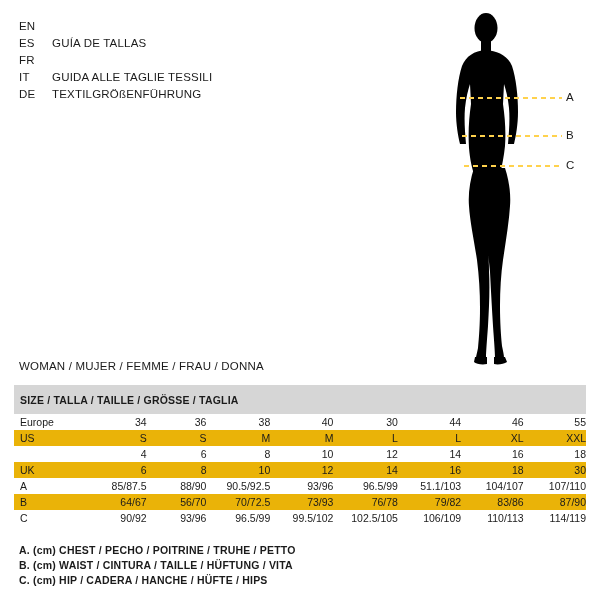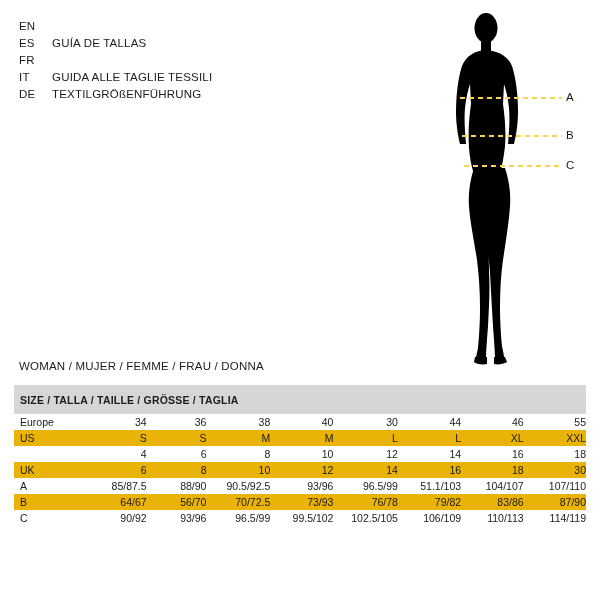--- a/index.html
+++ b/index.html
@@ -298,14 +298,19 @@
         <td class="val">96.5/99</td>
         <td class="val">99.5/102</td>
         <td class="val">102.5/105</td>
         <td class="val">106/109</td>
         <td class="val">110/113</td>
         <td class="val">114/119</td>
       </tr>
     </tbody>
   </table>
 
+  <div class="legend">
+    <div class="legend-line">A. (cm) CHEST / PECHO / POITRINE / TRUHE / PETTO</div>
+    <div class="legend-line">B. (cm) WAIST / CINTURA / TAILLE / HÜFTUNG / VITA</div>
+    <div class="legend-line">C. (cm) HIP / CADERA / HANCHE / HÜFTE / HIPS</div>
+  </div>
 
 </div>
 
 </body></html>

